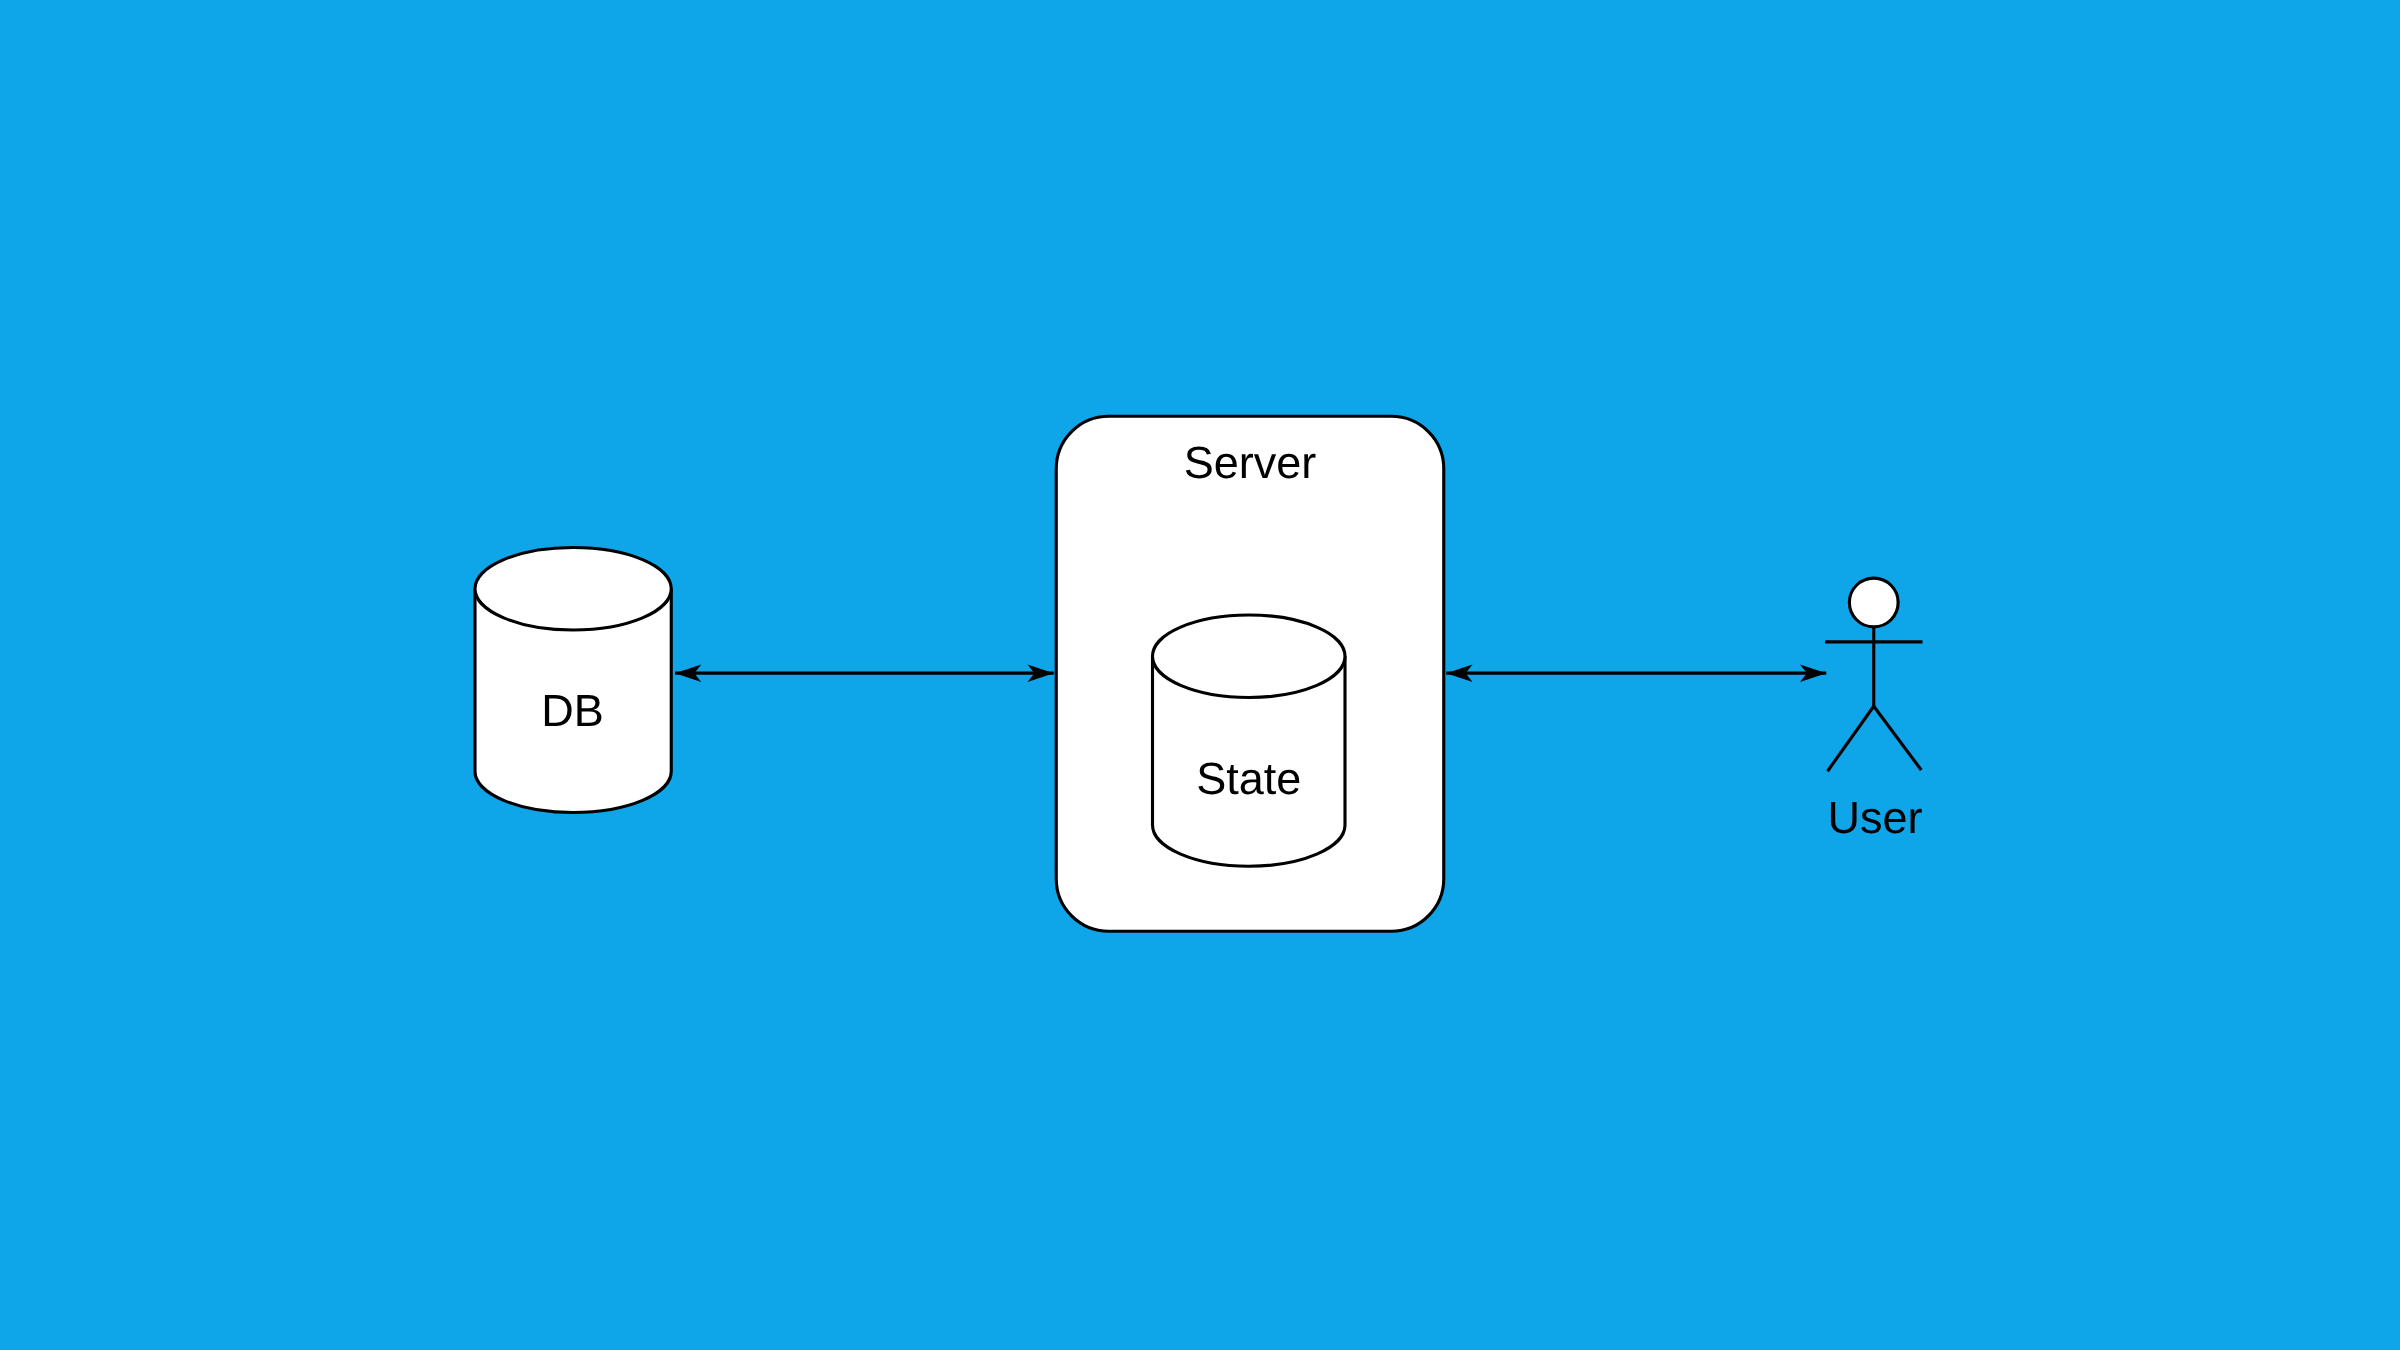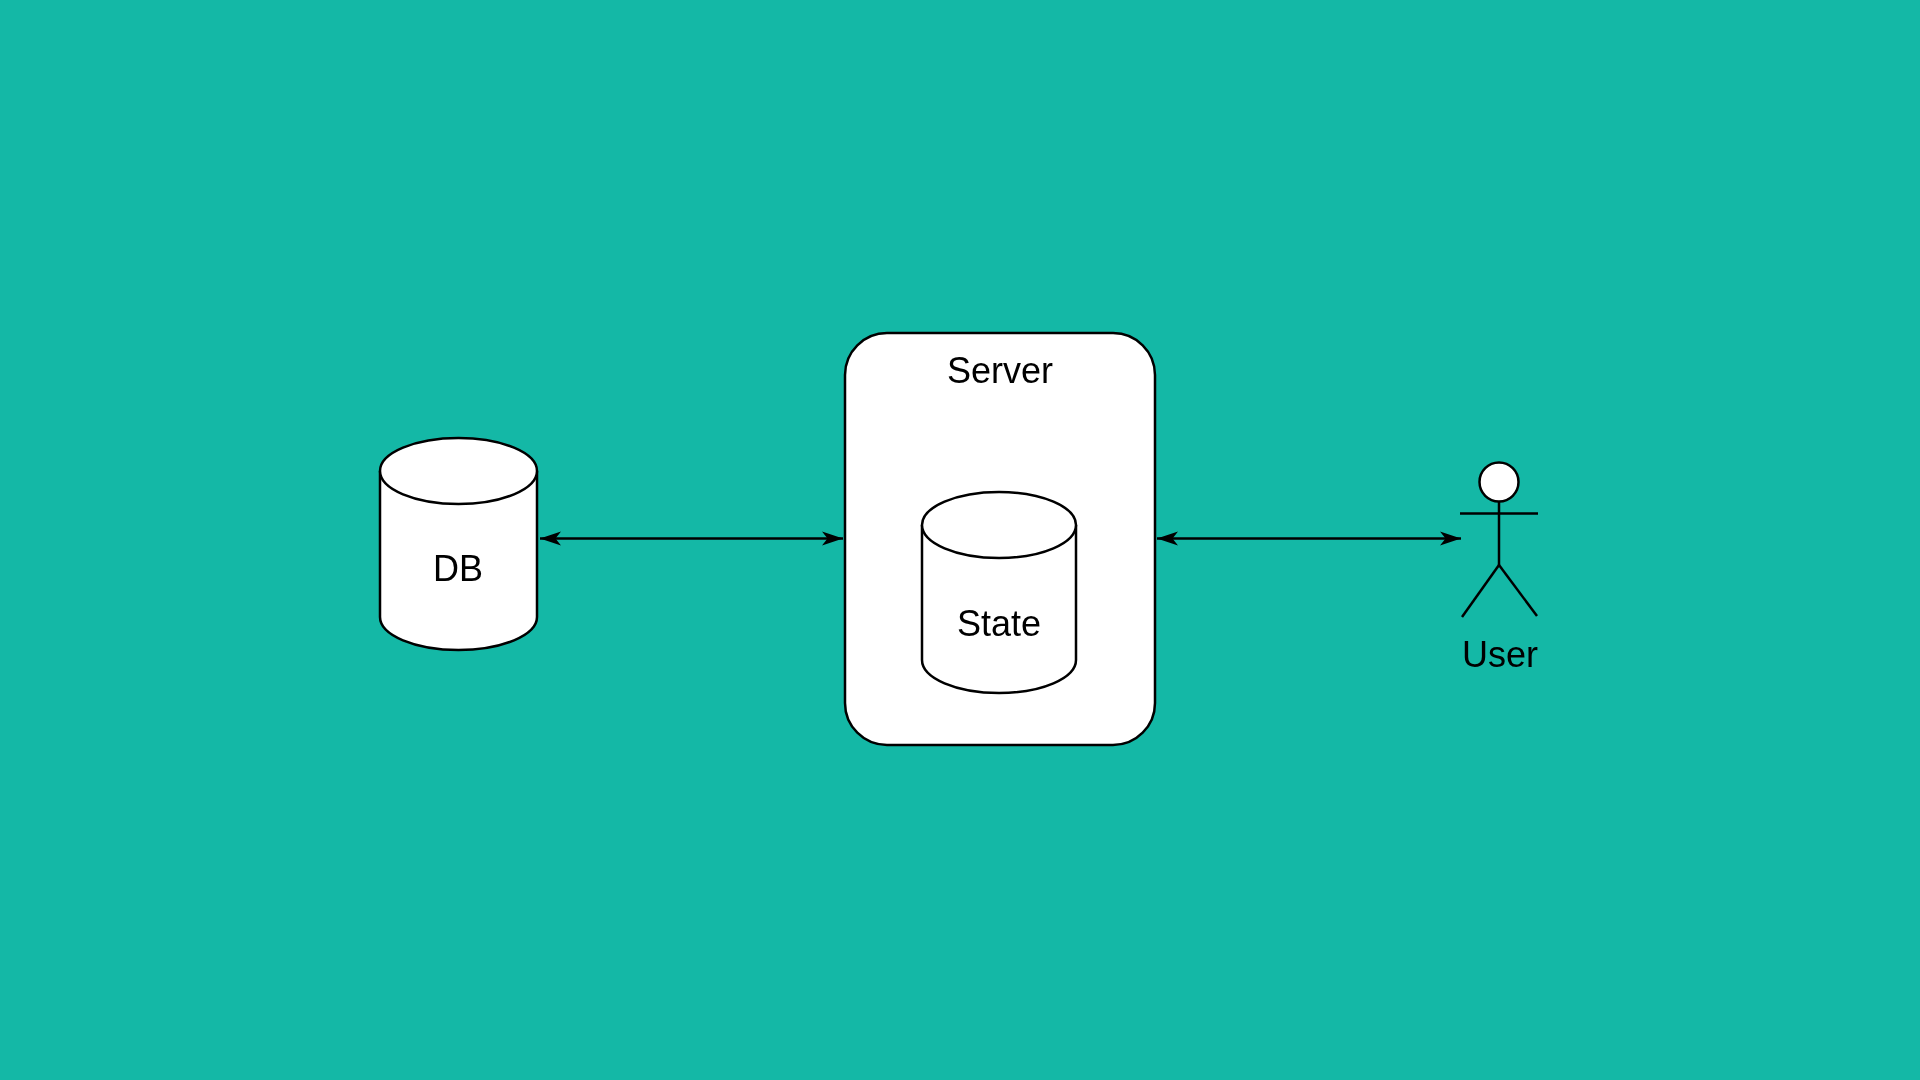--- a/index.html
+++ b/index.html
@@ -8,21 +8,21 @@
     width: 1920px;
     height: 1080px;
     background: #ffffff;
     overflow: hidden;
     font-family: "Liberation Sans", sans-serif;
   }
   .canvas {
     position: relative;
     width: 1920px;
     height: 1080px;
-    background: #14b8a6;
+    background: #0ea5e9;
   }
   svg text {
     font-family: "Liberation Sans", sans-serif;
     font-size: 36px;
     fill: #000000;
   }
   .shape {
     stroke: #000000;
     stroke-width: 2.5;
     fill: #ffffff;

